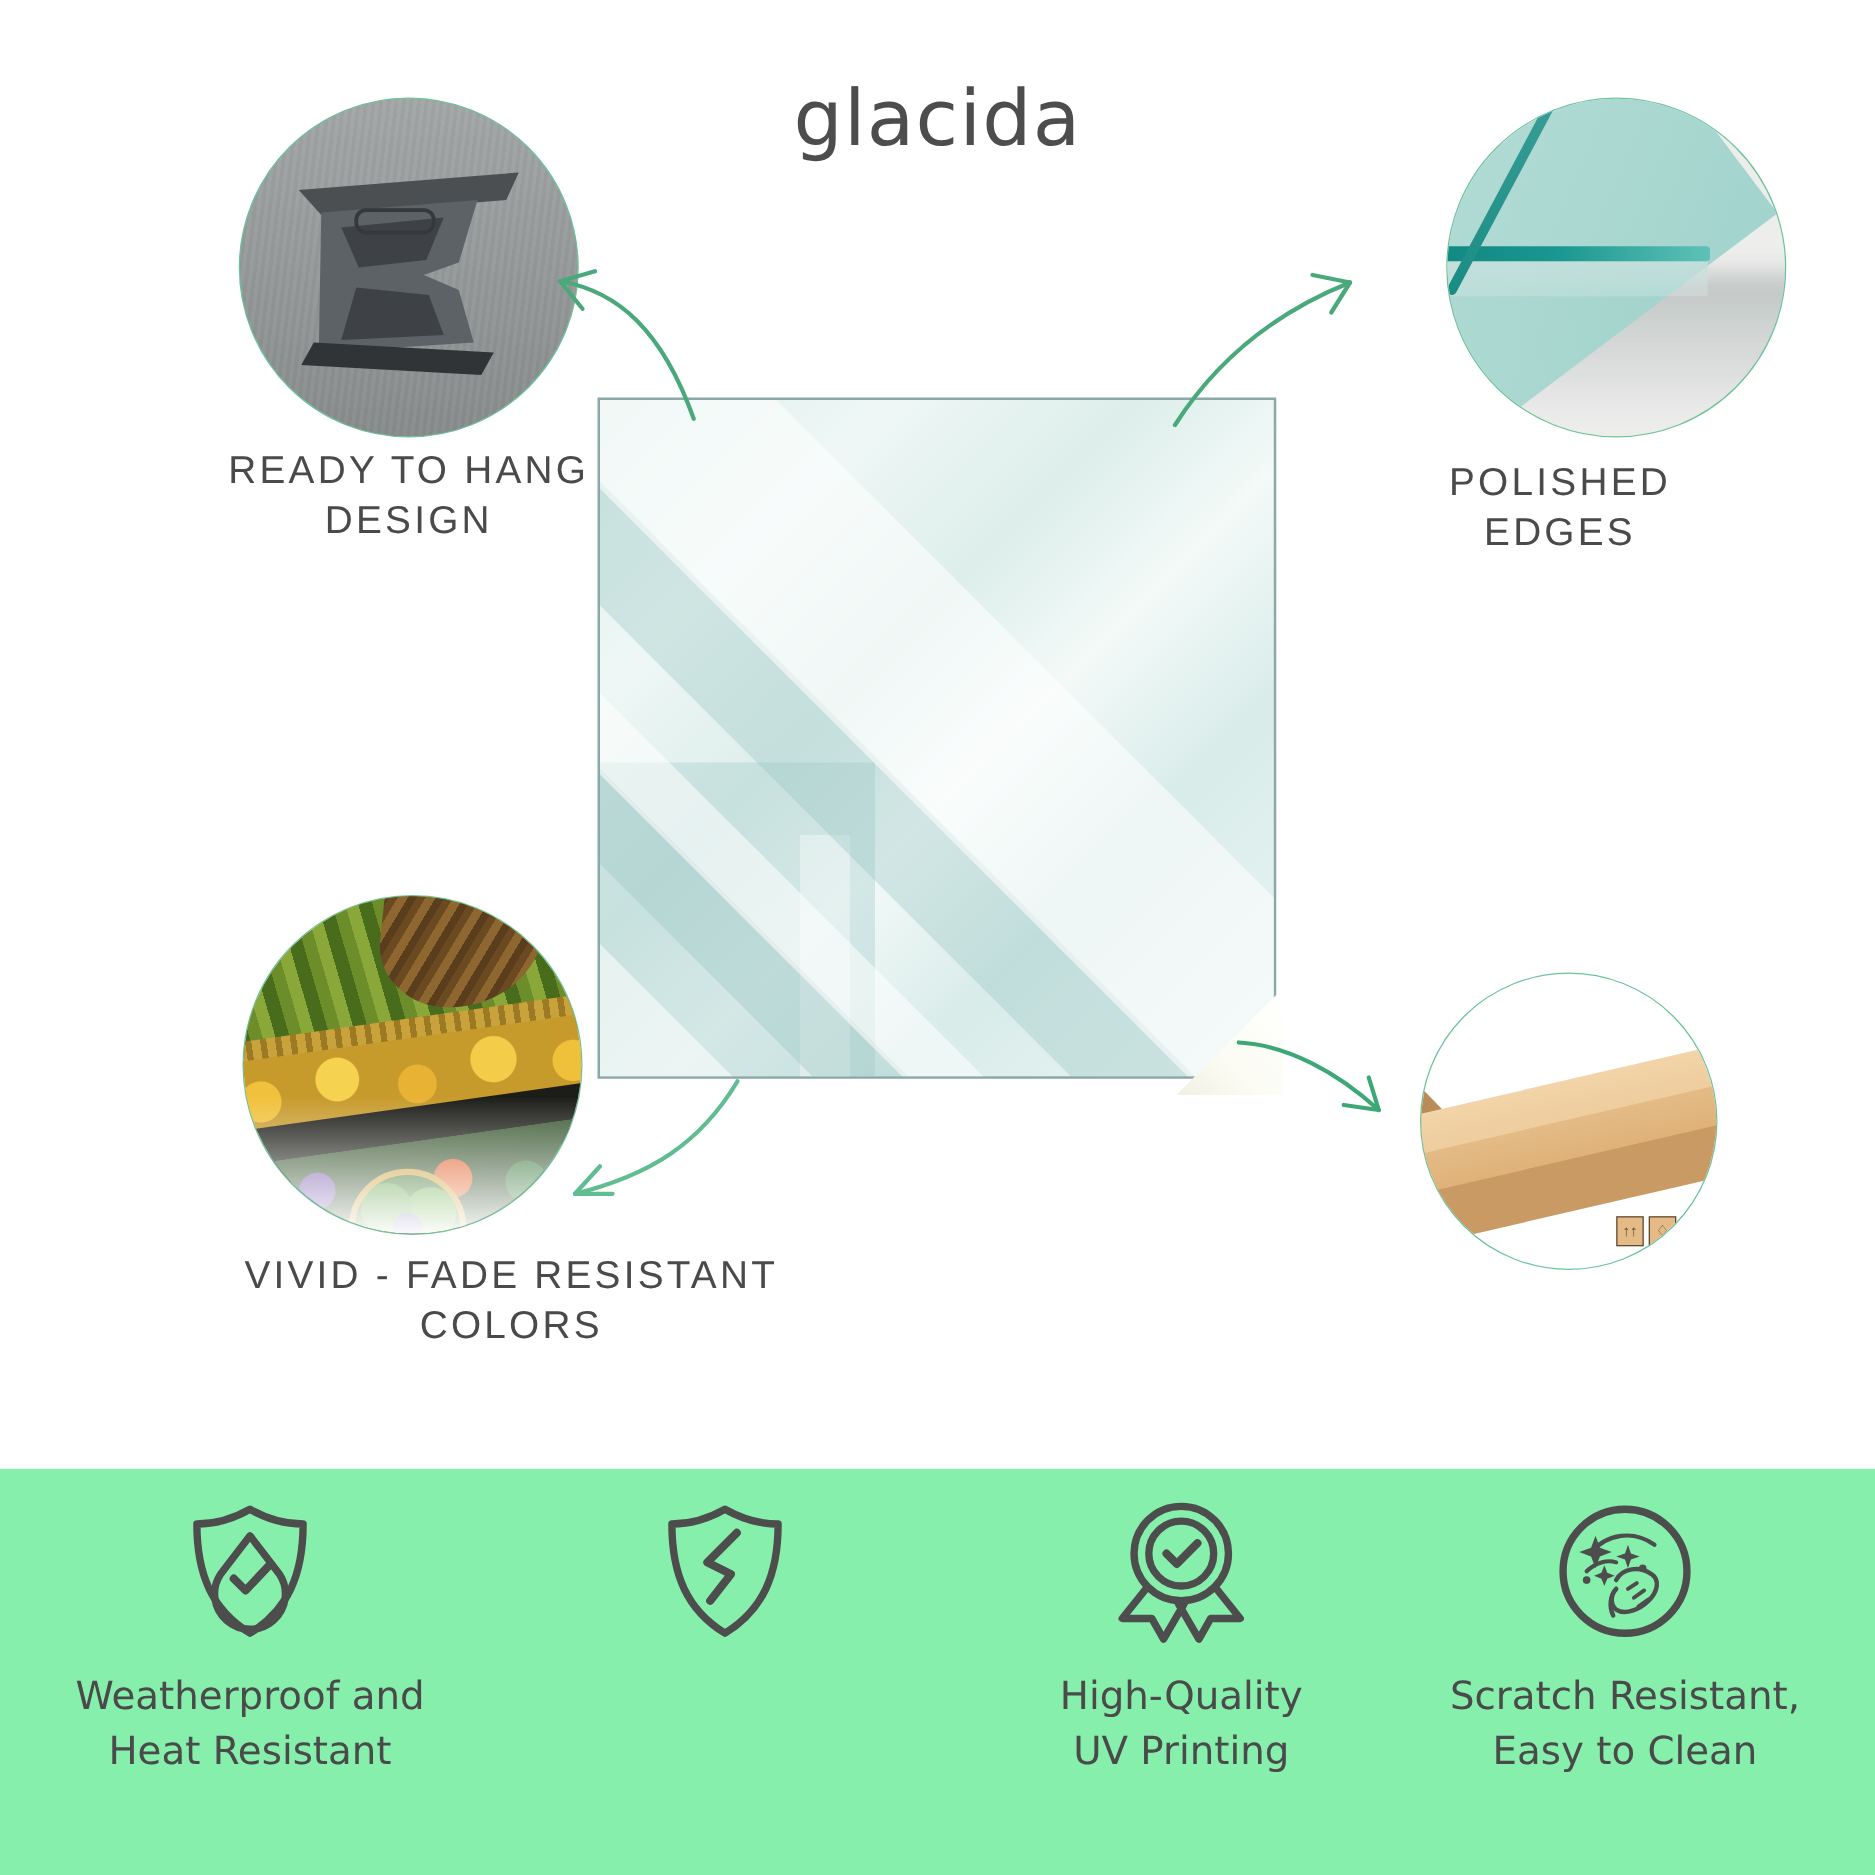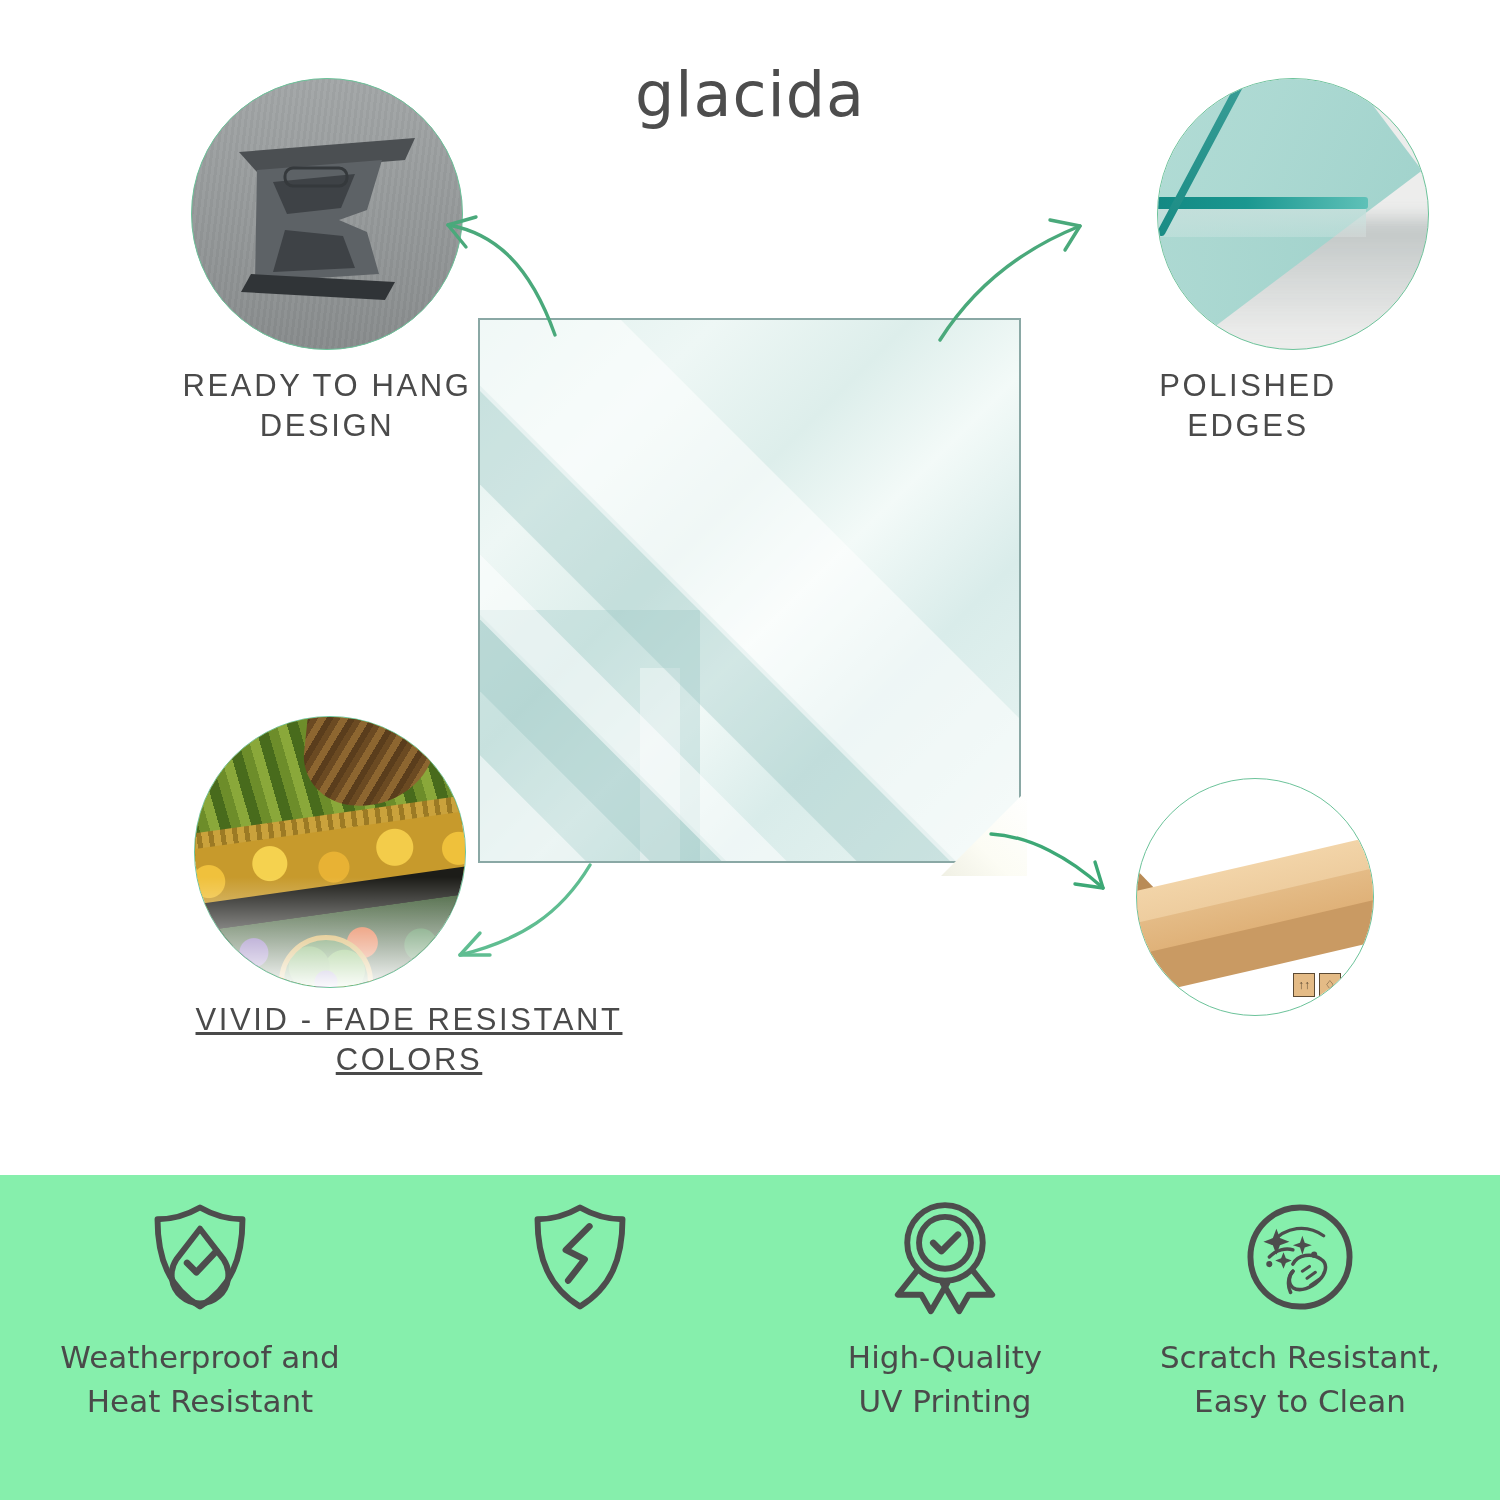--- a/index.html
+++ b/index.html
@@ -229,21 +229,21 @@
     <div class="circ" id="c1">
       <svg class="bracket" width="200" height="180" viewBox="0 0 200 180">
         <polygon points="12,28 188,14 178,36 30,48" fill="#4b4f52"></polygon>
         <polygon points="30,46 155,36 140,86 112,96 140,108 152,150 28,158" fill="#5d6266"></polygon>
         <polygon points="46,58 128,50 114,84 60,90" fill="#3e4246"></polygon>
         <polygon points="58,106 116,112 128,144 46,148" fill="#3e4246"></polygon>
         <rect x="58" y="44" width="62" height="18" rx="8" fill="none" stroke="#35393c" stroke-width="3"></rect>
         <polygon points="24,150 168,158 158,176 14,168" fill="#303437"></polygon>
       </svg>
     </div>
-    <div class="cap" style="left:38px;top:366px;width:500px;">READY TO HANG
+    <div class="cap" style="left:38px;top:356px;width:500px;">READY TO HANG
 DESIGN</div>
   </div>
 
   <div class="circle-wrap">
     <div class="circ" id="c2">
       <div class="pe-shadow"></div>
       <div class="pe-top"></div>
       <div class="pe-edge2"></div>
       <div class="pe-edge"></div>
       <div class="pe-diag"></div>
@@ -258,21 +258,21 @@
         <div class="sg-top"></div>
         <div class="sg-vine"></div>
         <div class="sg-band-gold"></div>
         <div class="sg-yellow"></div>
         <div class="sg-dark"></div>
         <div class="sg-bot"></div>
         <div class="sg-medal"></div>
         <div class="sg-fade"></div>
       </div>
     </div>
-    <div class="cap" style="left:40px;top:1000px;width:660px;text-decoration:underline;">VIVID - FADE RESISTANT
+    <div class="cap" style="left:40px;top:1000px;width:660px;">VIVID - FADE RESISTANT
 COLORS</div>
   </div>
 
   <div class="circle-wrap">
     <div class="circ" id="c4">
       <div class="box-left"></div>
       <div class="box-top"></div>
       <div class="box-top2"></div>
       <div class="box-front"></div>
       <div class="box-marks">

